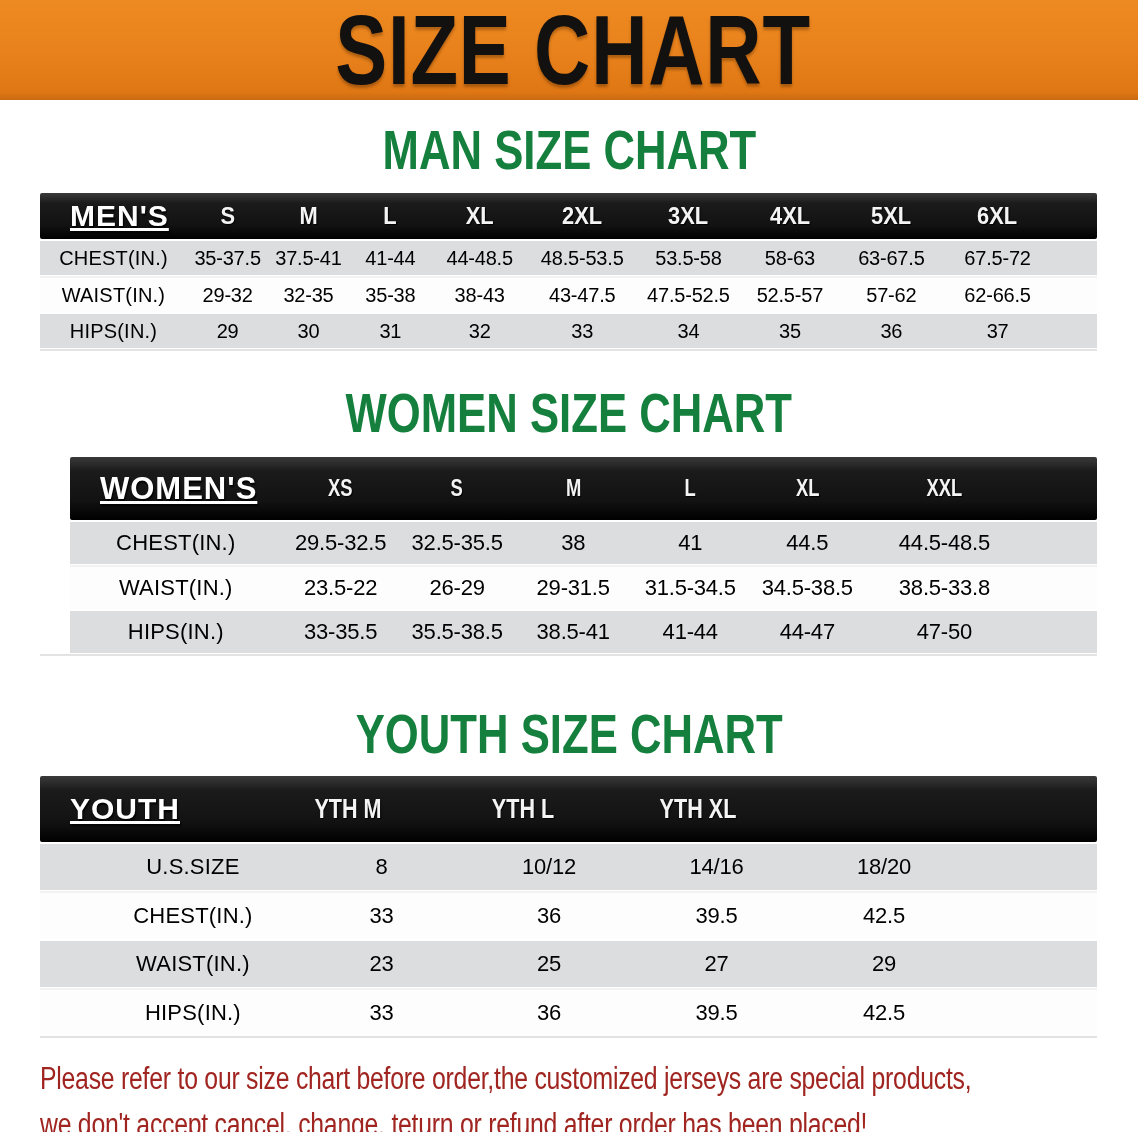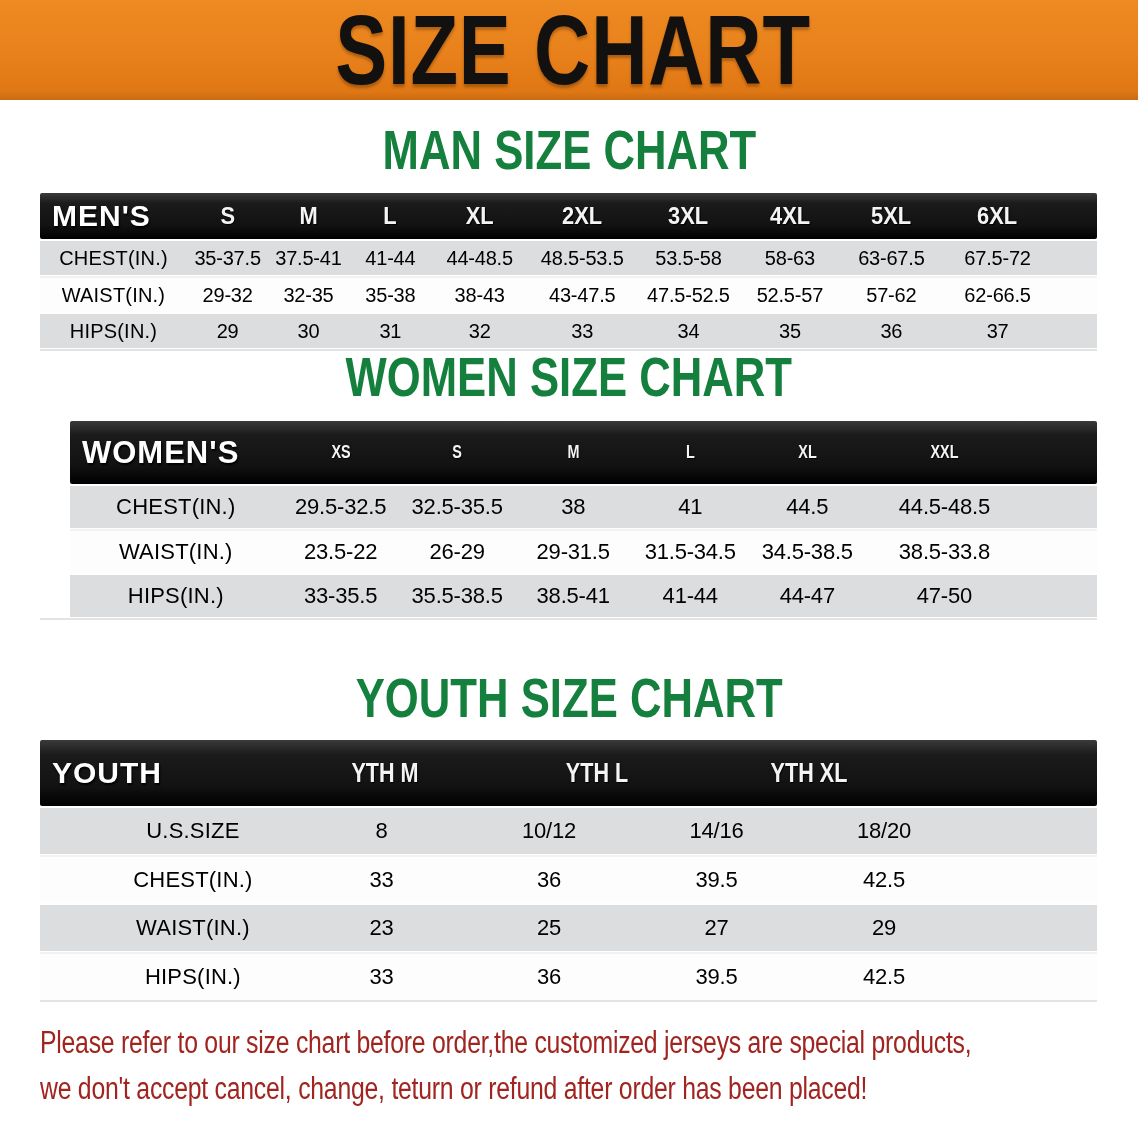--- a/index.html
+++ b/index.html
@@ -36,21 +36,21 @@
     color: #15803d;
   }
   .section-heading .squeeze {
     display: inline-block;
     font-size: 52px; font-weight: 800; letter-spacing: 0px;
     transform: scaleX(0.84) scaleY(1.08);
     transform-origin: center;
     white-space: nowrap;
   }
   .size-section.sec-men    .section-heading { margin-top: 24px; }
-  .size-section.sec-women  .section-heading { }
+  .size-section.sec-women  .section-heading { margin-top: 36px; }
   .size-section.sec-youth  .section-heading { margin-top: 52px; }
 
   
   .sizetable {
     margin: 18px 41px 0 40px;
     width: 1057px;
     border-bottom: 2px solid #e3e3e3;
   }
   .sec-men .sizetable   { margin-top: 17px; }
   .sec-women .sizetable { margin-top: 18px; }
@@ -70,44 +70,45 @@
   }
 
   
   .thead {
     background: linear-gradient(180deg, #3a3a3a 0%, #1b1b1b 22%, #121212 70%, #000000 100%);
     color: #f4f4f4;
     border-radius: 2px;
   }
   .table-men   .thead { height: 46px; }
   .table-women .thead { height: 63px; }
-  .table-youth .thead { height: 66px; gap: 37px; }
+  .table-youth .thead { height: 66px; }
 
   .thead .label-cell {
     font-weight: 800;
-    padding-left: 12px;
+    padding-left: 30px;
     letter-spacing: 1px;
     color: #ffffff;
     text-shadow: 1px 2px 2px #000;
     white-space: nowrap;
+    text-decoration: underline;
   }
   .table-men   .thead .label-cell { font-size: 30px; }
   .table-women .thead .label-cell { font-size: 31px; }
   .table-youth .thead .label-cell { font-size: 30px; }
 
   .thead .size-cell {
     text-align: center;
     font-weight: 700;
     text-shadow: 1px 1px 1px #000;
     white-space: nowrap;
   }
   .thead .size-cell .squeeze { display: inline-block; transform-origin: center; }
   .table-men   .thead .size-cell { font-size: 23px; }
   .table-men   .thead .size-cell .squeeze { transform: scaleX(0.95); }
-  .table-women .thead .size-cell { font-size: 18px; text-decoration: underline; }
+  .table-women .thead .size-cell { font-size: 23px; text-decoration: underline; }
   .table-women .thead .size-cell .squeeze { transform: scaleX(0.8) scaleY(1.05); }
   .table-youth .thead .size-cell { font-size: 27px; }
   .table-youth .thead .size-cell .squeeze { transform: scaleX(0.8) scaleY(1.05); }
 
   
   .tdata {
     background: #fdfdfd;
     color: #000000;
     border-top: 2px solid #f2f2f2;
   }

